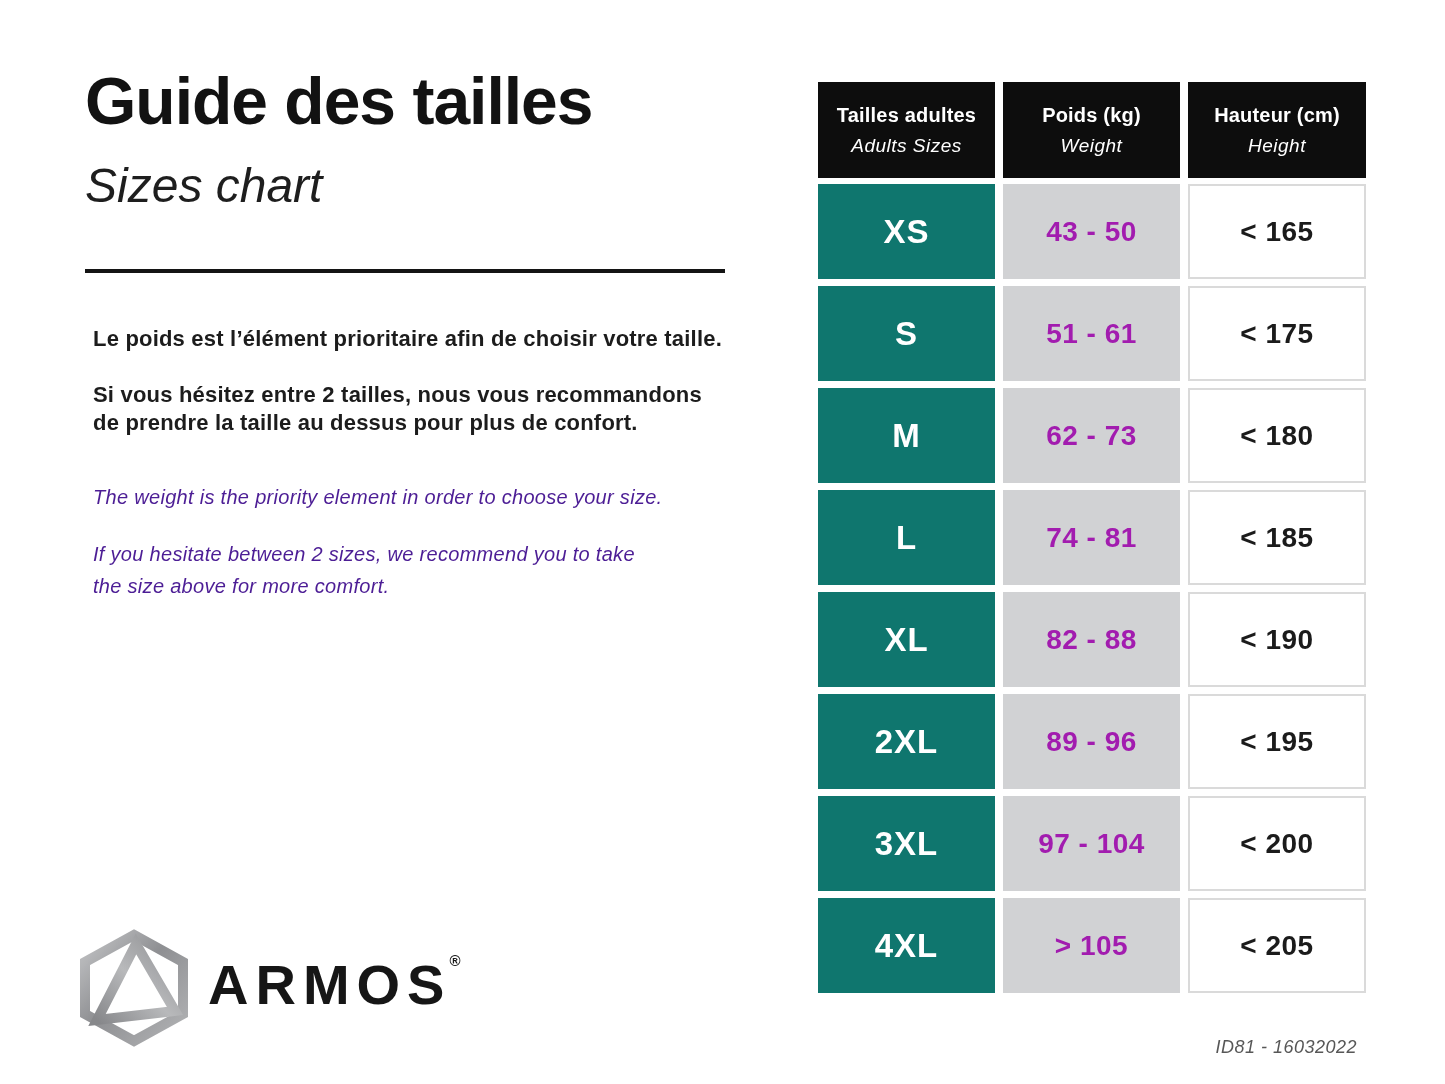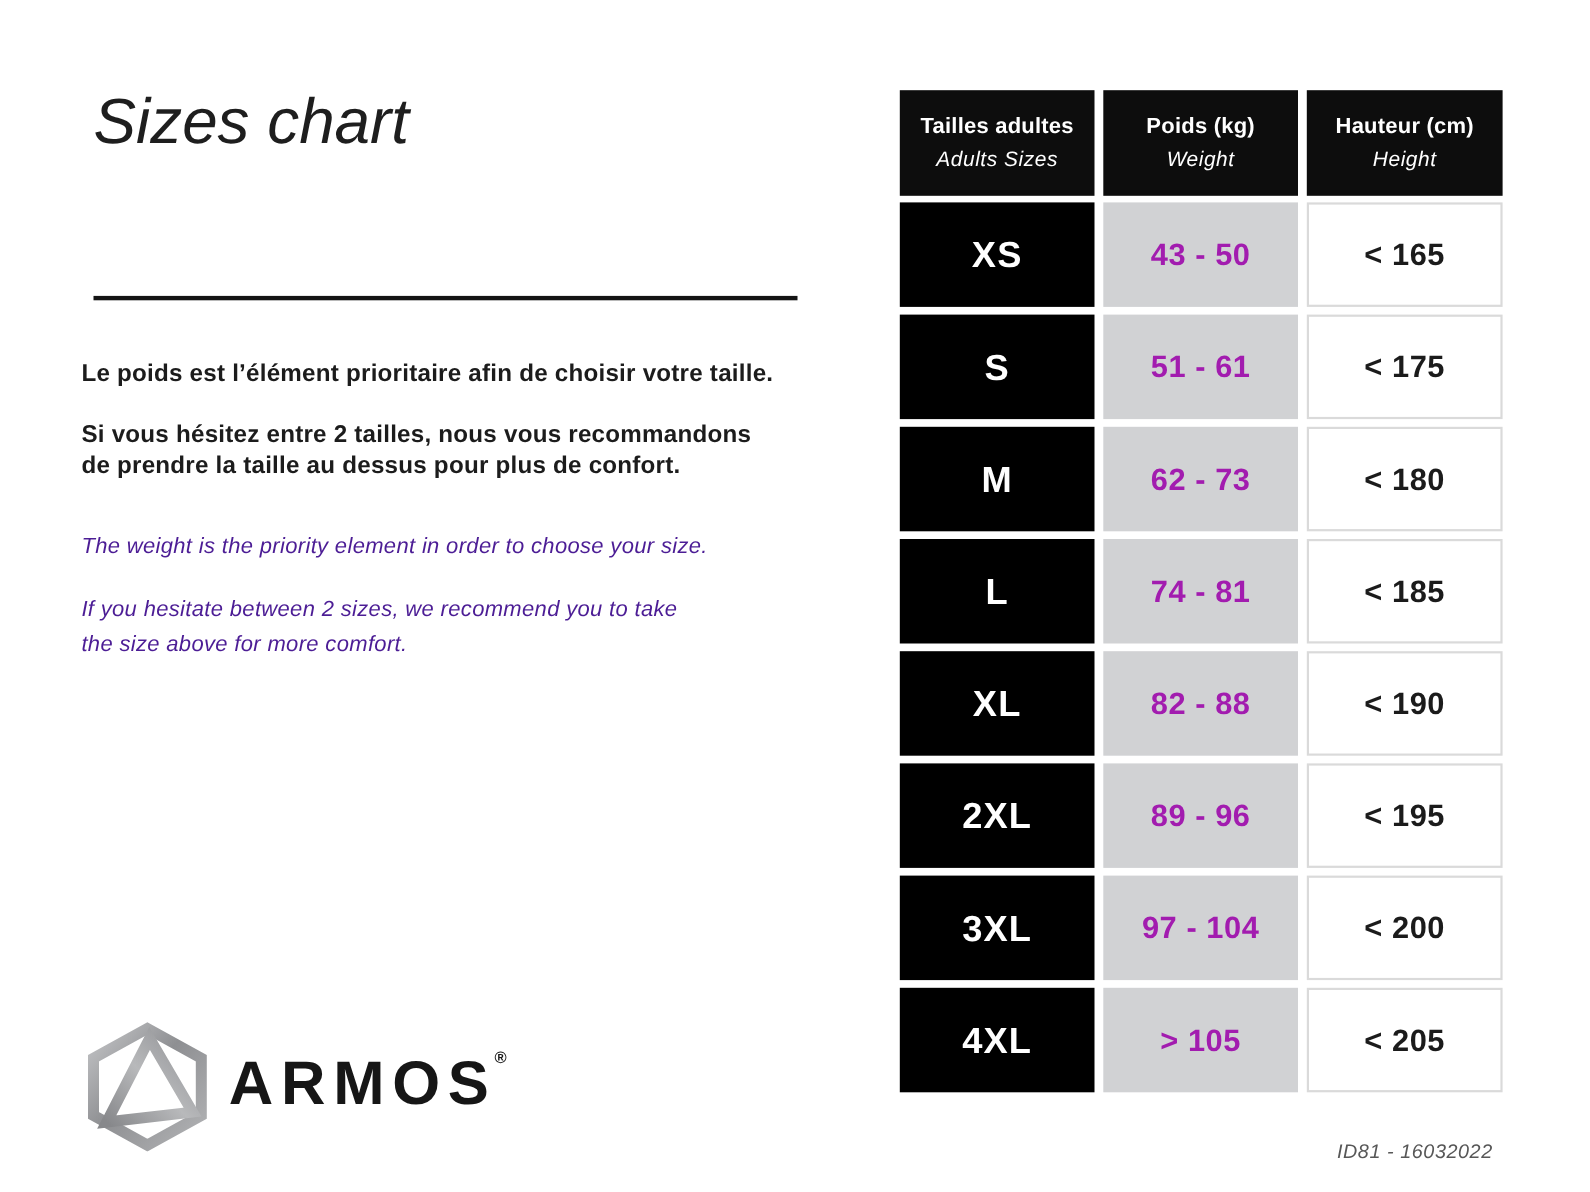--- a/index.html
+++ b/index.html
@@ -13,29 +13,29 @@
   }
   .page { position:absolute; inset:0; background:#ffffff; }
 
   
   .left-col { position:absolute; left:85px; top:68px; width:665px; }
   .title-fr {
     font-size:66px; font-weight:800; letter-spacing:-1px;
     color:#121212; line-height:1.0;
   }
   .title-en {
-    margin-top:14px;
-    font-size:58px; font-weight:300; font-style:italic;
+    margin-top:28px;
+    font-size:48px; font-weight:300; font-style:italic;
     color:#1e1e1e; line-height:1.0; letter-spacing:0px;
   }
   .divider {
     position:absolute; left:85px; top:269px;
     width:640px; height:4px; background:#141414;
   }
-  .para { position:absolute; left:74px; width:680px; }
+  .para { position:absolute; left:93px; width:680px; }
   .para.fr  { font-size:22px; font-weight:700; color:#1c1c1c; line-height:28px; letter-spacing:0.2px; }
   .para.en  { font-size:20px; font-weight:400; font-style:italic; color:#4c1d95; line-height:32px; letter-spacing:0.3px; }
   .p-fr1 { top:325px; }
   .p-fr2 { top:381px; }
   .p-en1 { top:481px; }
   .p-en2 { top:538px; }
 
   
   .brand { position:absolute; left:78px; top:929px; display:flex; align-items:center; }
   .brand-mark { width:112px; height:118px; }
@@ -58,37 +58,38 @@
     column-gap:8px; row-gap:7px;
   }
   .cell {
     display:flex; flex-direction:column;
     align-items:center; justify-content:center;
     text-align:center;
   }
   .cell.hdr { height:96px; background:#0d0d0d; color:#ffffff; }
   .hdr-fr { font-size:20px; font-weight:700; letter-spacing:0.2px; }
   .hdr-en { font-size:19px; font-weight:300; font-style:italic; margin-top:8px; letter-spacing:0.5px; }
-  .cell.c-black { background:#000000; color:#ffffff; font-size:33px; font-weight:800; letter-spacing:1px; }
+  .cell.c-black { background:#0f766e; color:#ffffff; font-size:33px; font-weight:800; letter-spacing:1px; }
   .cell.c-gray  { background:#d1d2d4; color:#a21caf; font-size:28px; font-weight:700; letter-spacing:0.5px; }
   .cell.c-white { background:#ffffff; border:2px solid #dadada; color:#1b1b1b; font-size:28px; font-weight:700; letter-spacing:0.5px; }
 
   
   .doc-ref {
     position:absolute; right:88px; top:1037px;
     font-size:18px; font-style:italic; font-weight:400;
     color:#575757; letter-spacing:0.5px;
   }
 </style>
 </head>
 <body>
 
 <div class="page">
 
   <div class="left-col">
+    <div class="title-fr">Guide des tailles</div>
     <div class="title-en">Sizes chart</div>
   </div>
 
   <div class="divider"></div>
 
   <p class="para fr p-fr1">Le poids est l’élément prioritaire afin de choisir votre taille.</p>
 
   <p class="para fr p-fr2"><span>Si vous hésitez entre 2 tailles, nous vous recommandons</span><br><span>de prendre la taille au dessus pour plus de confort.</span></p>
 
   <p class="para en p-en1">The weight is the priority element in order to choose your size.</p>

